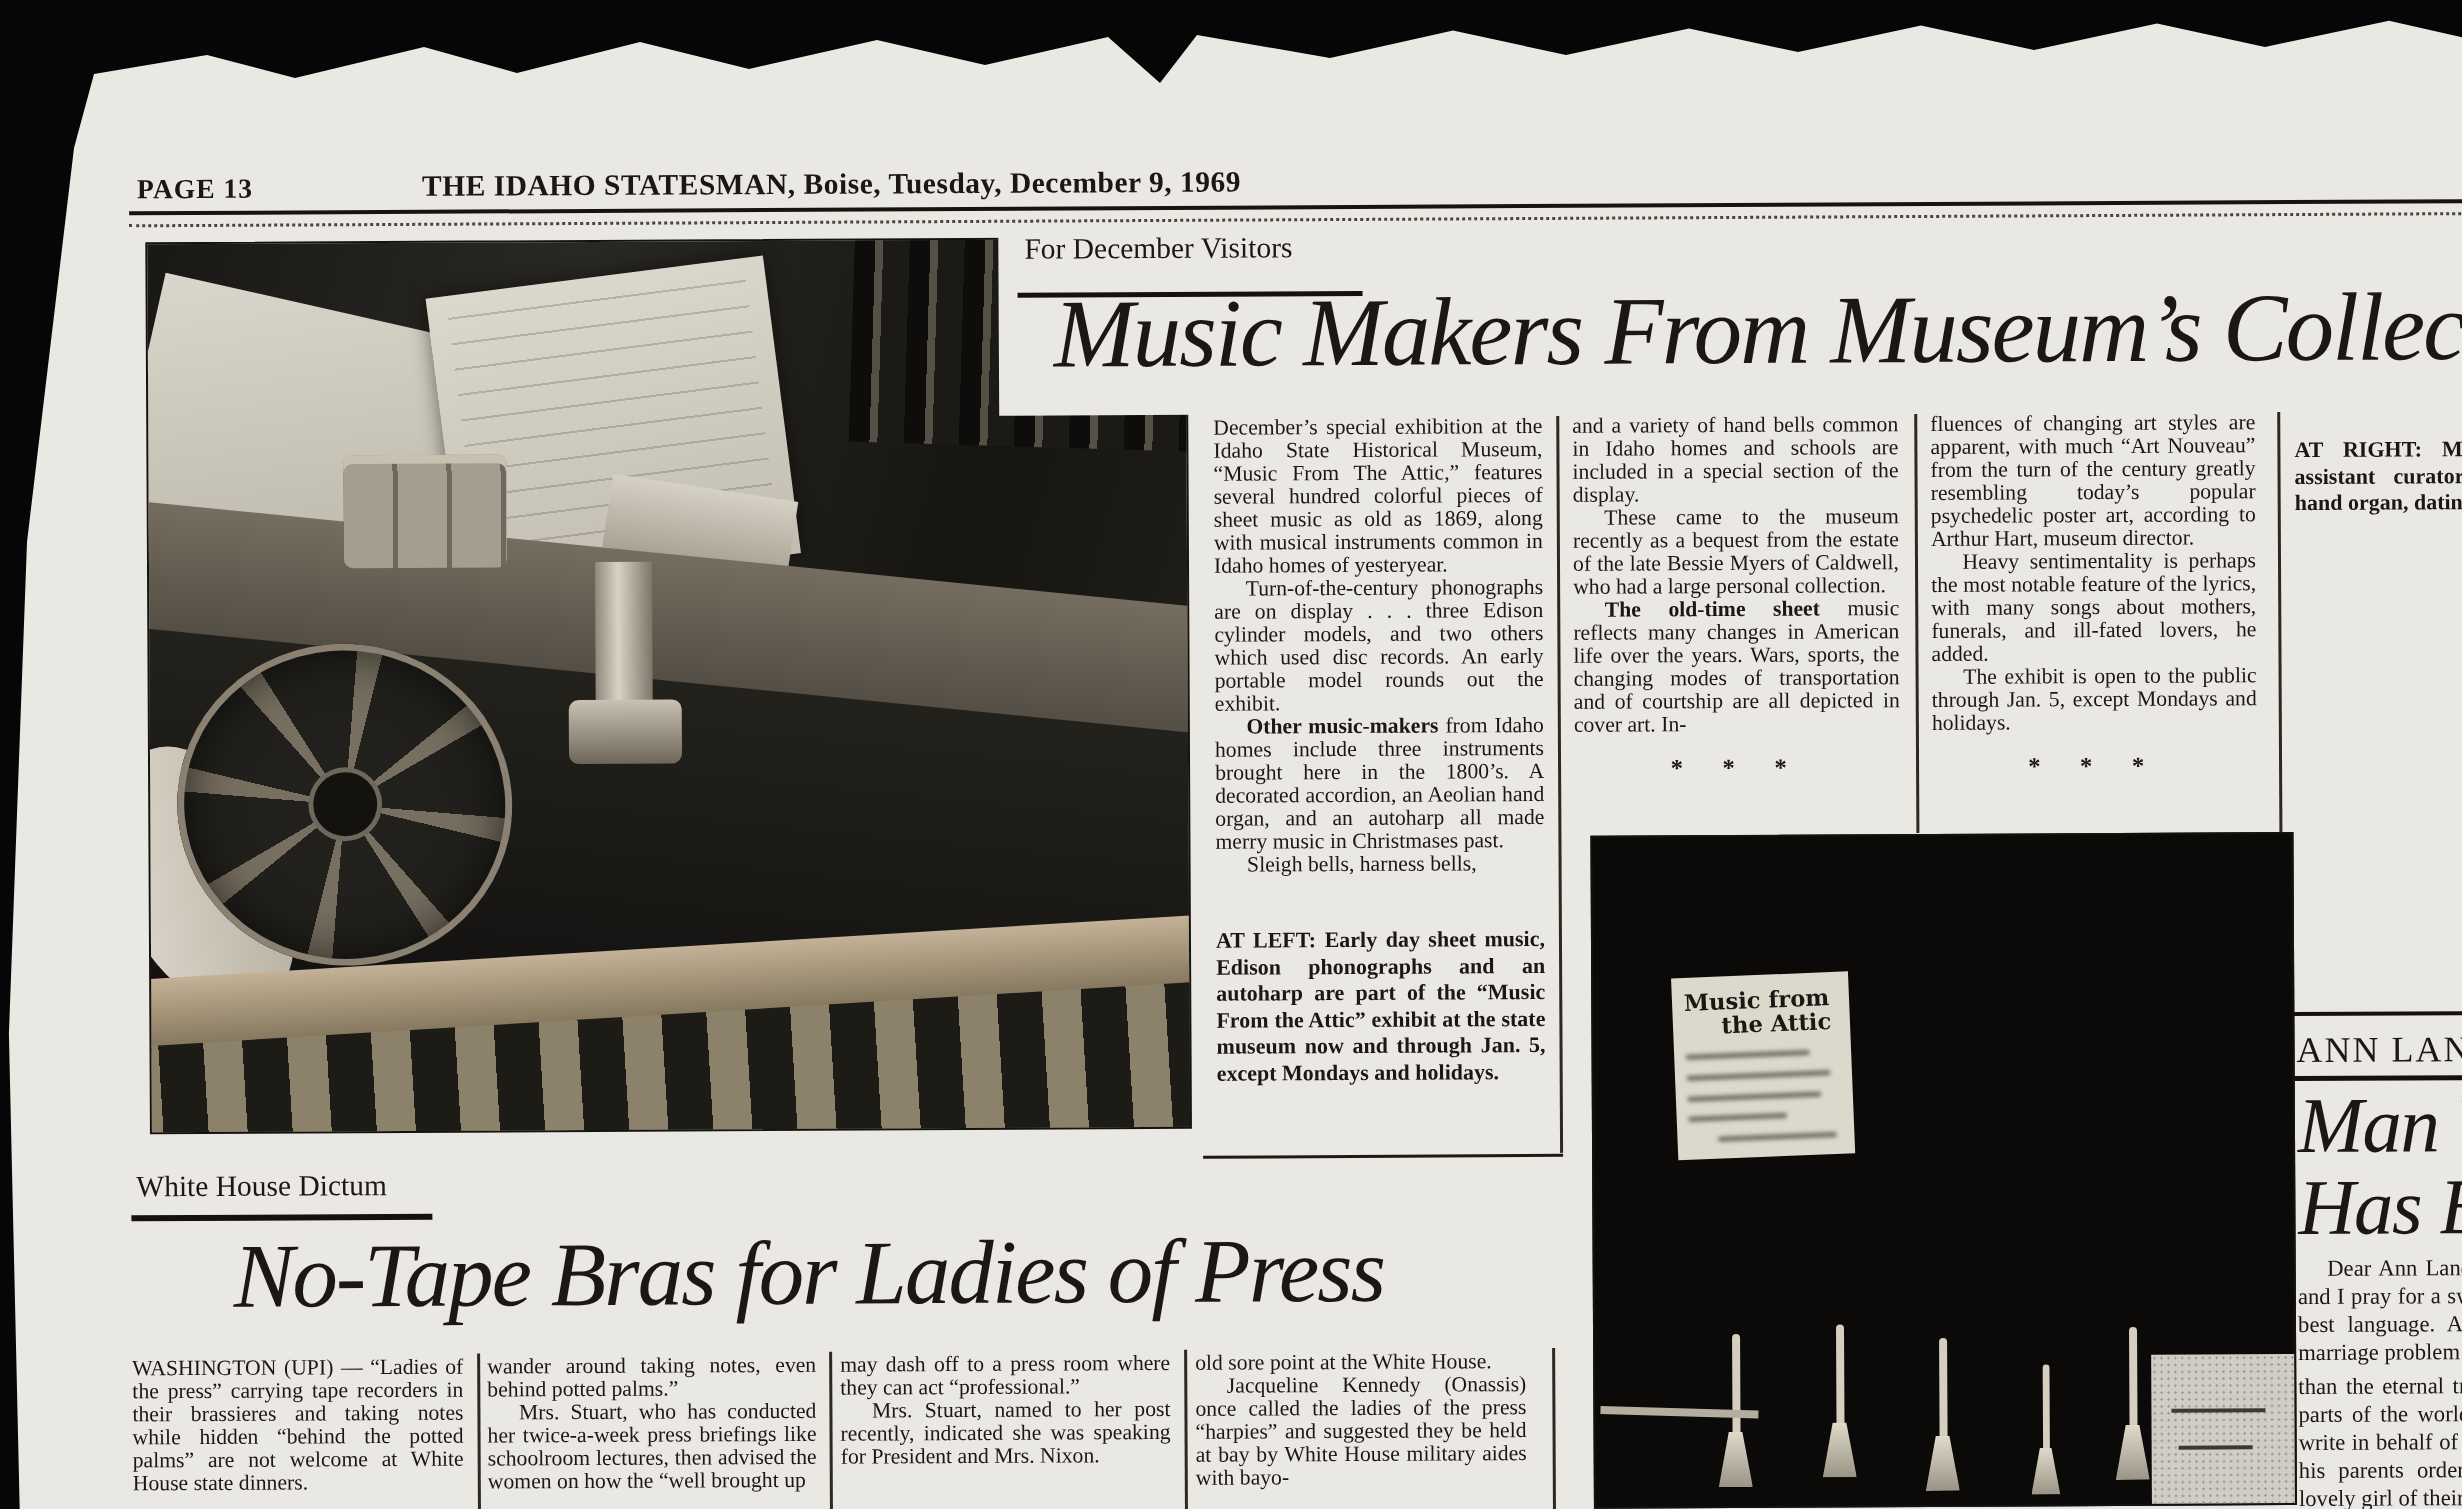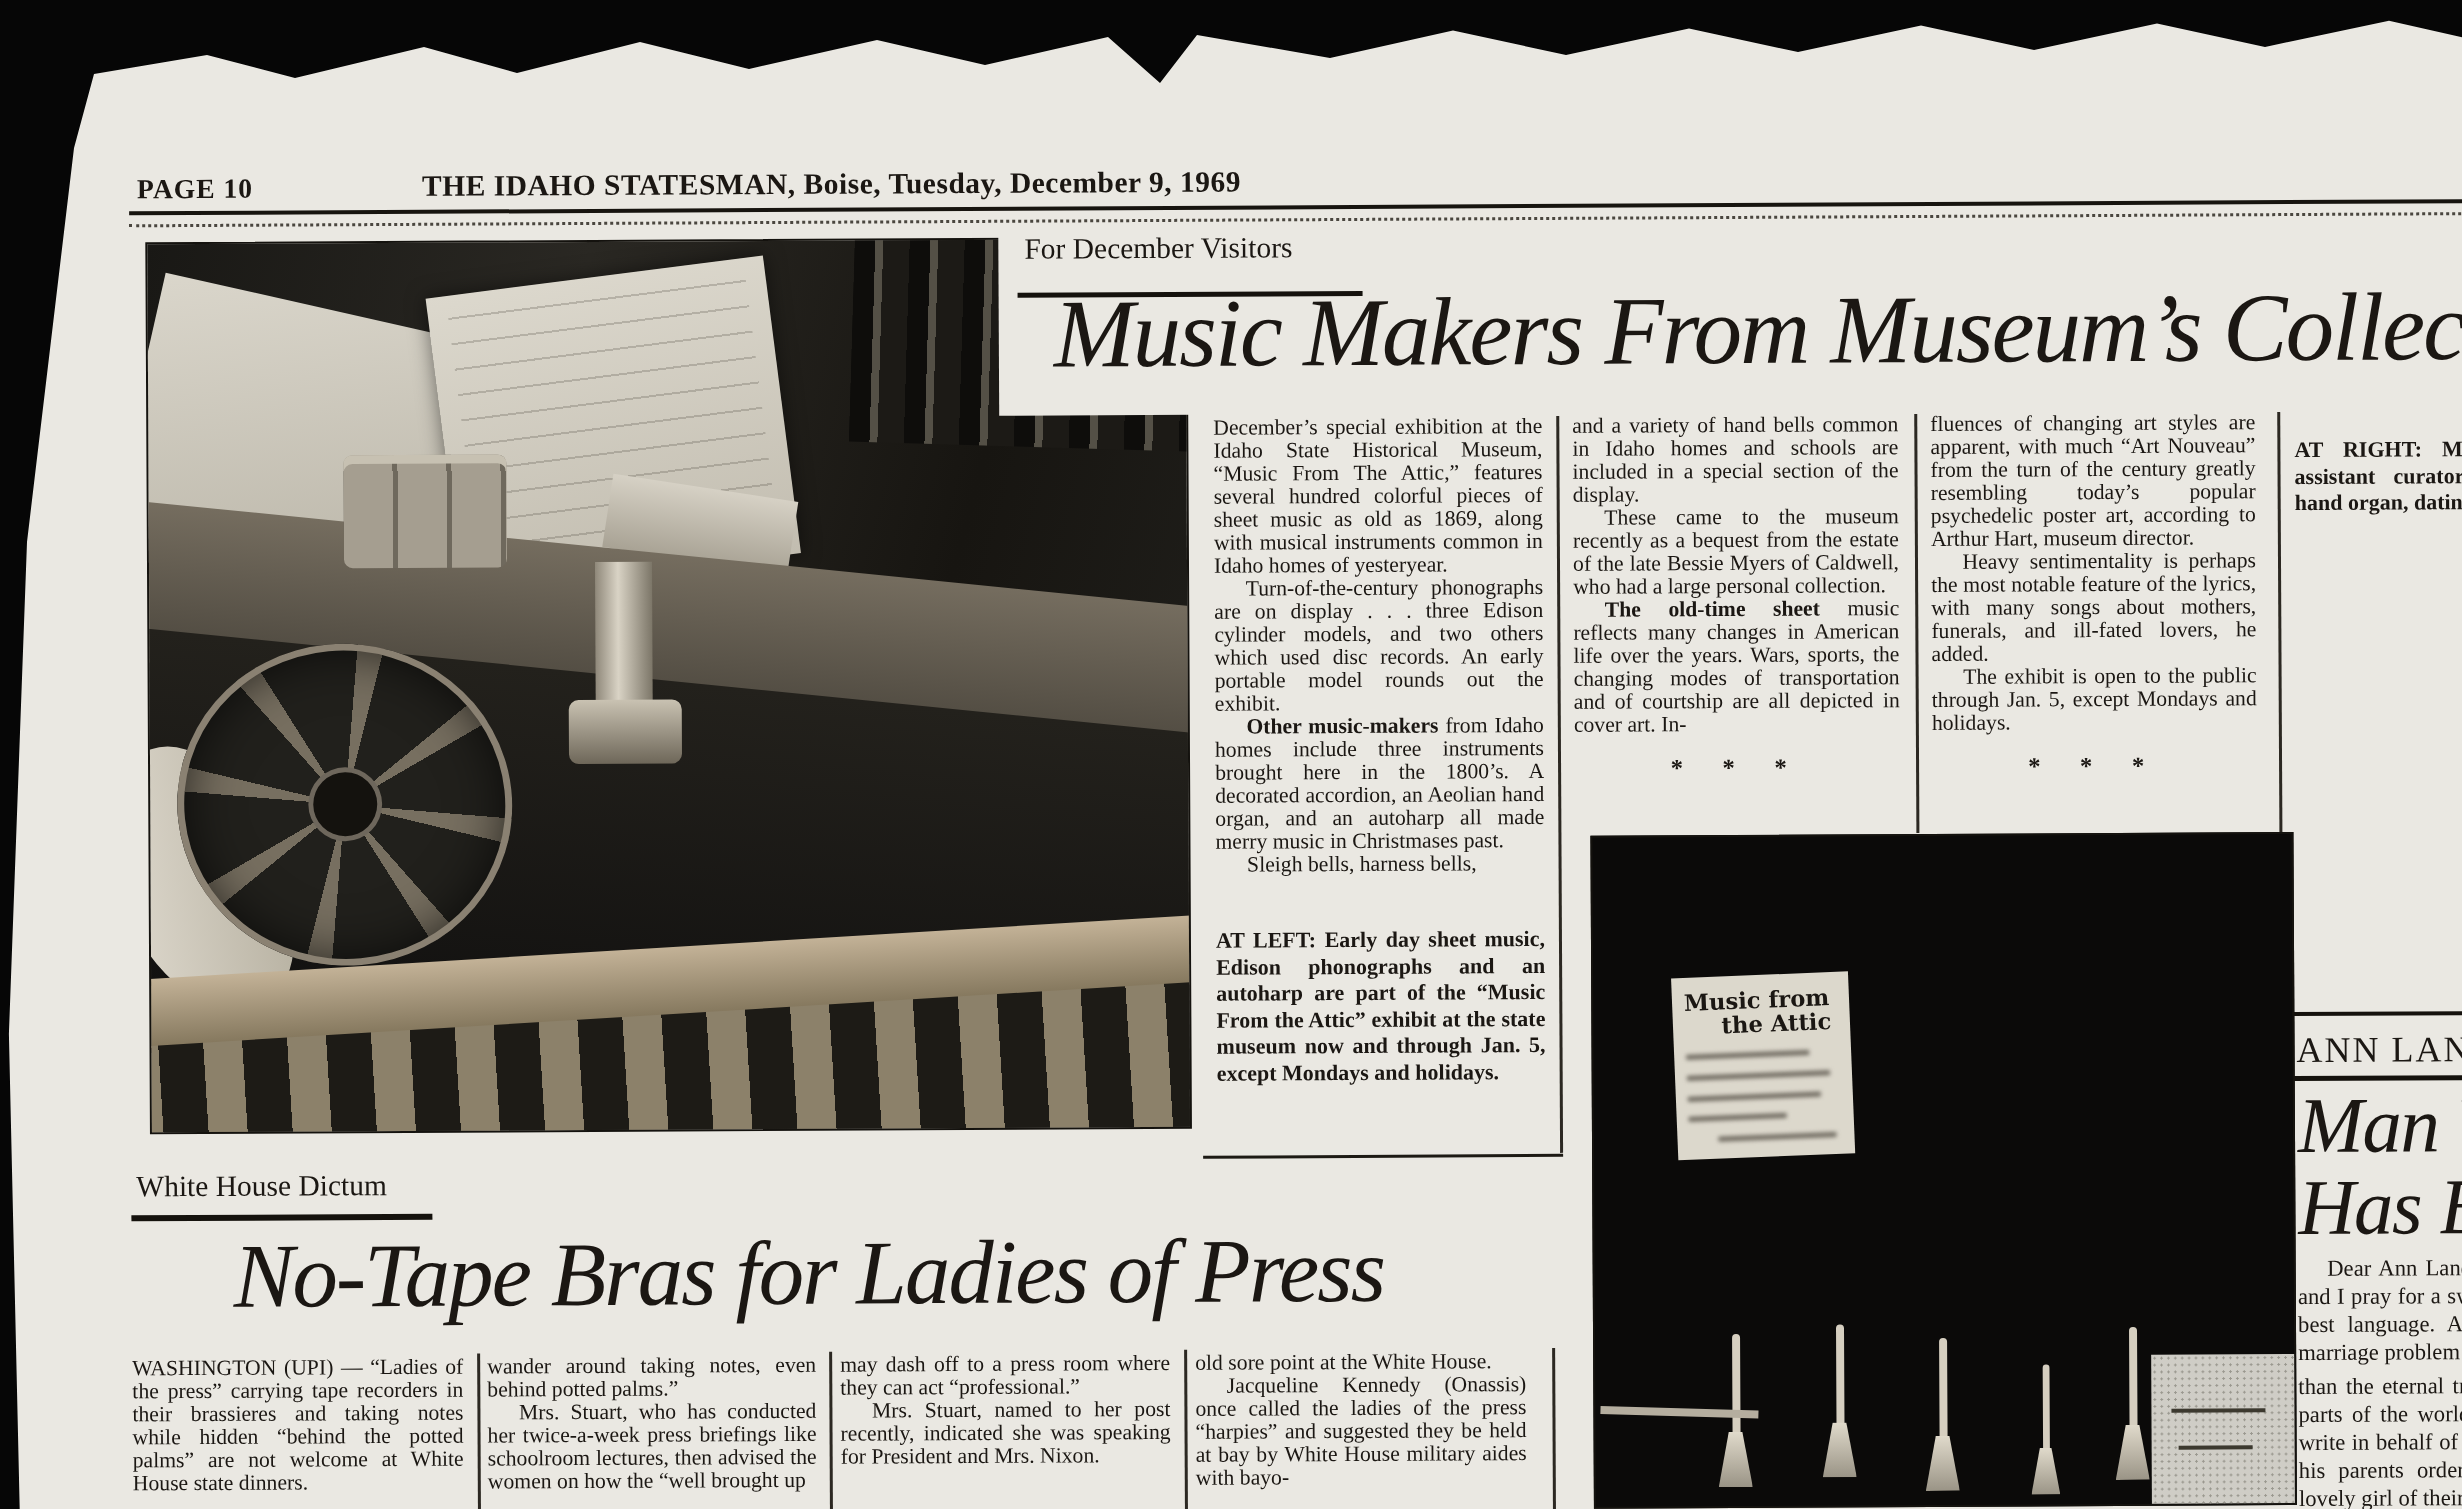--- a/index.html
+++ b/index.html
@@ -113,21 +113,21 @@
   #al-body-top { left:2295px; top:1259px; width:713px; font-size:22.7px; line-height:28px; text-align:justify; text-indent:29.5px; }
   #al-body-left { left:2295px; top:1377px; width:357px; font-size:22.7px; line-height:28px; text-align:justify; }
 </style>
 </head>
 <body>
 
 <div id="canvas">
   <div id="page">
     <div id="content">
 
-      <div class="abs" id="page-label">PAGE 10</div>
+      <div class="abs" id="page-label">PAGE 13</div>
       <div class="abs" id="masthead-title">THE IDAHO STATESMAN, Boise, Tuesday, December 9, 1969</div>
       <div class="abs" id="mast-rule"></div>
       <div class="abs" id="mast-dots"></div>
 
       <div class="abs" id="photo-left">
         <div class="abs" id="pl-panel"></div>
         <div class="abs" id="pl-books"></div>
         <div class="abs" id="pl-board">
           <div id="pl-board-lines"></div>
         </div>

